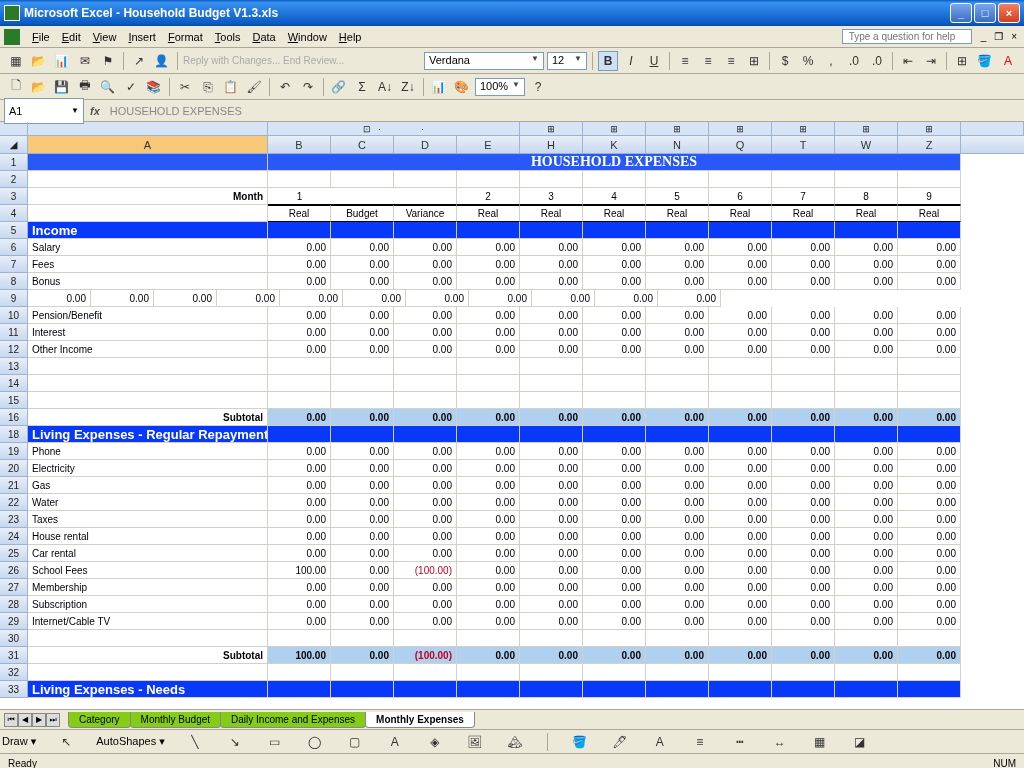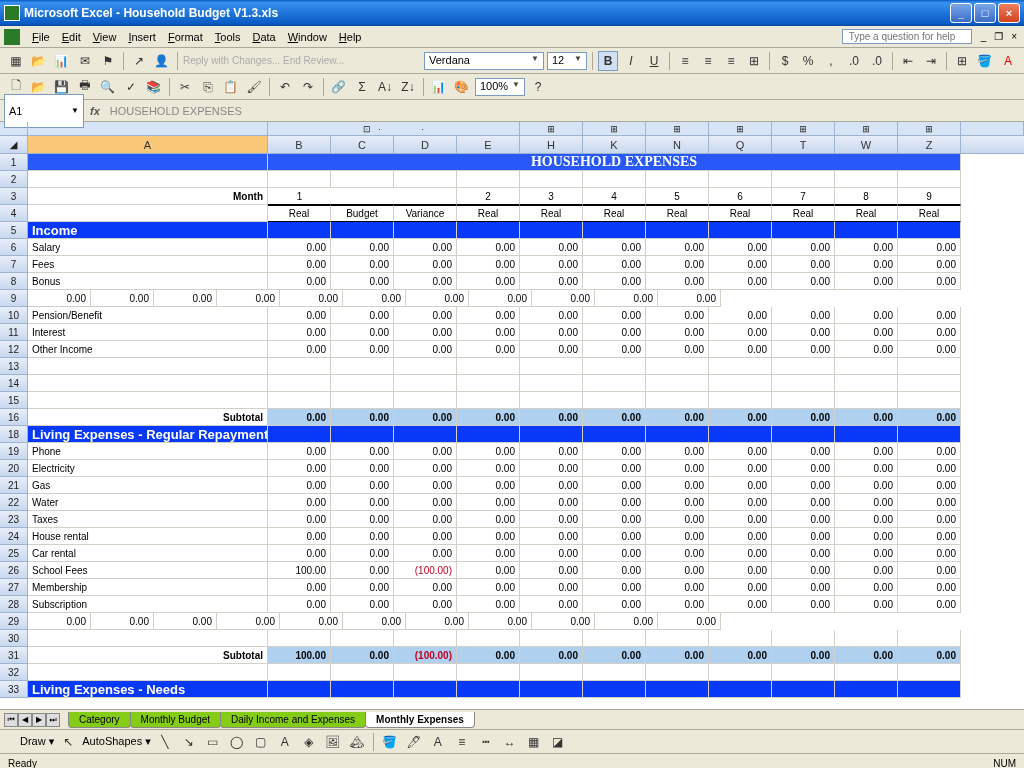--- a/index.html
+++ b/index.html
@@ -18,21 +18,21 @@
 .docctrl{display:flex;gap:2px;margin-left:4px}
 .docctrl span{cursor:pointer;padding:0 3px;font-family:Arial;font-size:10px}
 .toolbar{height:26px;background:#ece9d8;display:flex;align-items:center;padding:2px 6px;border-bottom:1px solid #aca899;gap:3px}
 .tbtn{width:20px;height:20px;display:inline-flex;align-items:center;justify-content:center;cursor:pointer;font-size:12px;color:#333}
 .tsep{width:1px;height:18px;background:#aca899;margin:0 2px}
 .combo{border:1px solid #7a9ac0;background:#fff;padding:1px 4px;height:18px;display:inline-flex;align-items:flex-start;font-size:11px}
 .combo.font{width:120px}
 .combo.size{width:40px}
 .combo .arrow{margin-left:auto;font-size:8px;color:#444}
 .namebox-row{height:22px;background:#ece9d8;display:flex;align-items:center;padding:0 4px;border-bottom:1px solid #aca899}
-.namebox{width:80px;border:1px solid #7a9ac0;background:#fff;padding:1px 4px;height:34px;display:flex;align-items:center}
+.namebox{width:80px;border:1px solid #7a9ac0;background:#fff;padding:1px 4px;height:26px;display:flex;align-items:center}
 .fxlabel{margin:0 6px;font-style:italic;font-weight:bold;color:#555}
 .formula{flex:1;color:#888;padding:0 4px}
 .colhdr-extra{height:14px;background:#d6e4f5;border-bottom:1px solid #9db4d1;display:flex}
 .colhdr-extra .c{border-right:1px solid #9db4d1;display:flex;align-items:center;justify-content:center;font-size:9px;color:#222}
 .grid{background:#fff;overflow:hidden}
 .colhdrs{display:flex;height:18px;background:linear-gradient(to bottom,#e8eef9,#c8d8ef);border-bottom:1px solid #9db4d1}
 .rowhdr{width:28px;background:linear-gradient(to bottom,#e8eef9,#c8d8ef);border-right:1px solid #9db4d1;border-bottom:1px solid #9db4d1;display:flex;align-items:center;justify-content:center;font-size:10px;color:#222;flex-shrink:0}
 .col{border-right:1px solid #9db4d1;display:flex;align-items:center;justify-content:center;font-size:11px;color:#333;flex-shrink:0}
 .col.sel{background:#f8c878}
 .gridbody{height:555px;overflow:hidden}
@@ -46,21 +46,21 @@
 .cell.subr{justify-content:flex-end}
 .cell.neg{color:#c00020}
 .cell.center{justify-content:center}
 .wA{width:240px}.wB{width:63px}.wC{width:63px}.wD{width:63px}.wE{width:63px}.wH{width:63px}.wK{width:63px}.wN{width:63px}.wQ{width:63px}.wT{width:63px}.wW{width:63px}.wZ{width:63px}
 .tabs{height:20px;background:#ece9d8;display:flex;align-items:center;border-top:1px solid #aca899;font-size:10px}
 .tabnav{display:flex;gap:0;padding:0 4px}
 .tabnav span{width:14px;height:14px;border:1px solid #888;background:#ddd;display:flex;align-items:center;justify-content:center;font-size:8px;cursor:pointer}
 .sheet-tabs{display:flex;margin-left:4px}
 .sheet-tab{padding:2px 10px;border:1px solid #888;border-top:none;background:#84cc16;cursor:pointer;border-radius:0 0 4px 4px;margin-right:-1px}
 .sheet-tab.active{background:#fff;font-weight:bold}
-.drawbar{height:24px;background:#ece9d8;display:flex;align-items:center;padding:0 20px;border-top:1px solid #aca899;gap:4px;font-size:11px}
+.drawbar{height:24px;background:#ece9d8;display:flex;align-items:center;padding:0 2px;border-top:1px solid #aca899;gap:20px;font-size:11px}
 .statusbar{height:20px;background:#ece9d8;display:flex;align-items:center;padding:0 8px;border-top:1px solid #aca899;font-size:10px;justify-content:space-between}
 .statusbar .right{display:flex;gap:20px}
 </style>
 </head>
 <body>
 
 <div class="titlebar">
   <span class="icon"></span>
   <span class="title"><span>Microsoft Excel</span> - <span>Household Budget V1.3.xls</span></span>
   <div class="winbtns">
@@ -585,20 +585,21 @@
         <div class="cell wH num">0.00</div>
         <div class="cell wK num">0.00</div>
         <div class="cell wN num">0.00</div>
         <div class="cell wQ num">0.00</div>
         <div class="cell wT num">0.00</div>
         <div class="cell wW num">0.00</div>
         <div class="cell wZ num">0.00</div>
       </div>
       <div class="row">
         <div class="rowhdr">29</div>
+        <div class="cell wA">Internet/Cable TV</div>
         <div class="cell wB num">0.00</div>
         <div class="cell wC num">0.00</div>
         <div class="cell wD num">0.00</div>
         <div class="cell wE num">0.00</div>
         <div class="cell wH num">0.00</div>
         <div class="cell wK num">0.00</div>
         <div class="cell wN num">0.00</div>
         <div class="cell wQ num">0.00</div>
         <div class="cell wT num">0.00</div>
         <div class="cell wW num">0.00</div>

